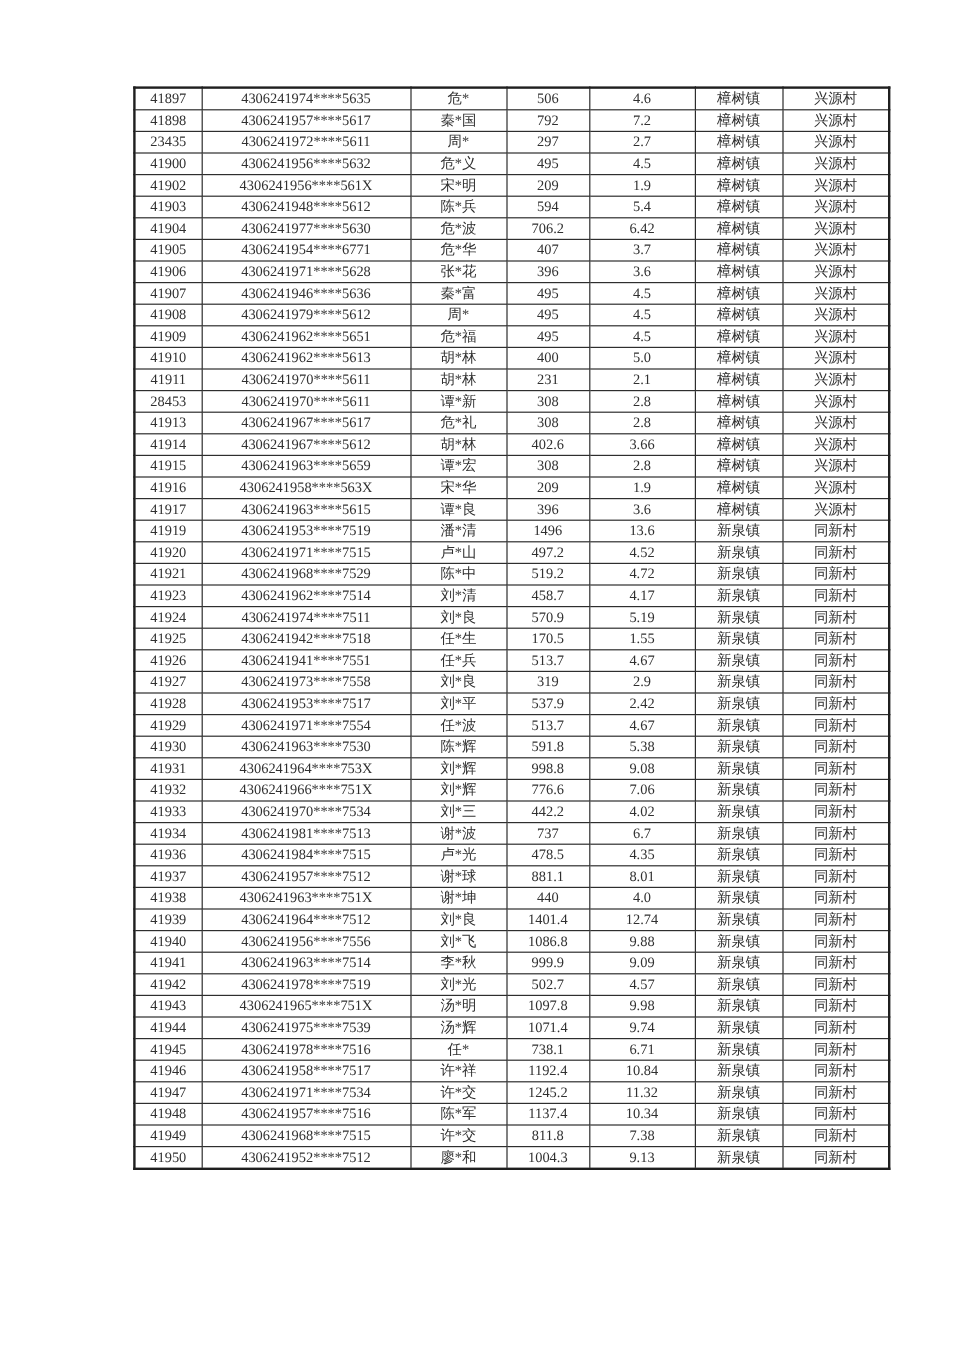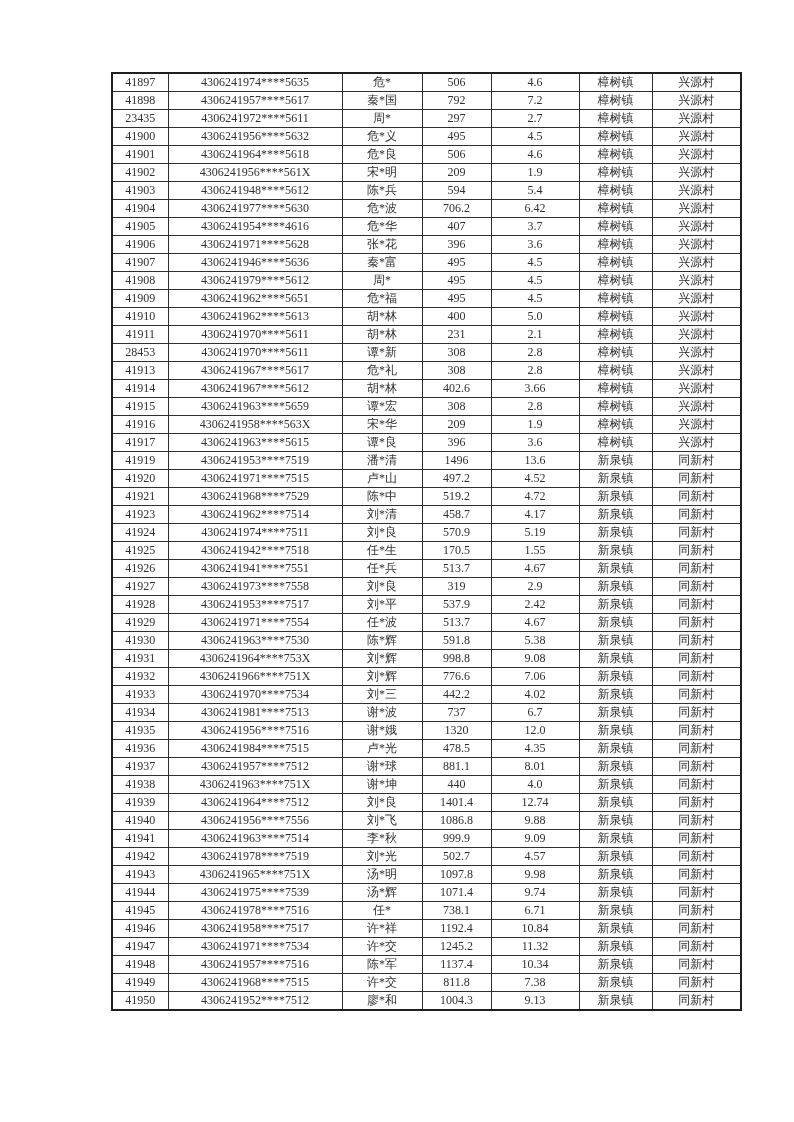--- a/index.html
+++ b/index.html
@@ -83,29 +83,20 @@
         <tr>
           <td>41900</td>
           <td>4306241956****5632</td>
           <td>危*义</td>
           <td>495</td>
           <td>4.5</td>
           <td>樟树镇</td>
           <td>兴源村</td>
         </tr>
         <tr>
-          <td>41901</td>
-          <td>4306241964****5618</td>
-          <td>危*良</td>
-          <td>506</td>
-          <td>4.6</td>
-          <td>樟树镇</td>
-          <td>兴源村</td>
-        </tr>
-        <tr>
           <td>41902</td>
           <td>4306241956****561X</td>
           <td>宋*明</td>
           <td>209</td>
           <td>1.9</td>
           <td>樟树镇</td>
           <td>兴源村</td>
         </tr>
         <tr>
           <td>41903</td>
@@ -120,21 +111,21 @@
           <td>41904</td>
           <td>4306241977****5630</td>
           <td>危*波</td>
           <td>706.2</td>
           <td>6.42</td>
           <td>樟树镇</td>
           <td>兴源村</td>
         </tr>
         <tr>
           <td>41905</td>
-          <td>4306241954****4616</td>
+          <td>4306241954****6771</td>
           <td>危*华</td>
           <td>407</td>
           <td>3.7</td>
           <td>樟树镇</td>
           <td>兴源村</td>
         </tr>
         <tr>
           <td>41906</td>
           <td>4306241971****5628</td>
           <td>张*花</td>
@@ -371,29 +362,20 @@
         <tr>
           <td>41934</td>
           <td>4306241981****7513</td>
           <td>谢*波</td>
           <td>737</td>
           <td>6.7</td>
           <td>新泉镇</td>
           <td>同新村</td>
         </tr>
         <tr>
-          <td>41935</td>
-          <td>4306241956****7516</td>
-          <td>谢*娥</td>
-          <td>1320</td>
-          <td>12.0</td>
-          <td>新泉镇</td>
-          <td>同新村</td>
-        </tr>
-        <tr>
           <td>41936</td>
           <td>4306241984****7515</td>
           <td>卢*光</td>
           <td>478.5</td>
           <td>4.35</td>
           <td>新泉镇</td>
           <td>同新村</td>
         </tr>
         <tr>
           <td>41937</td>

